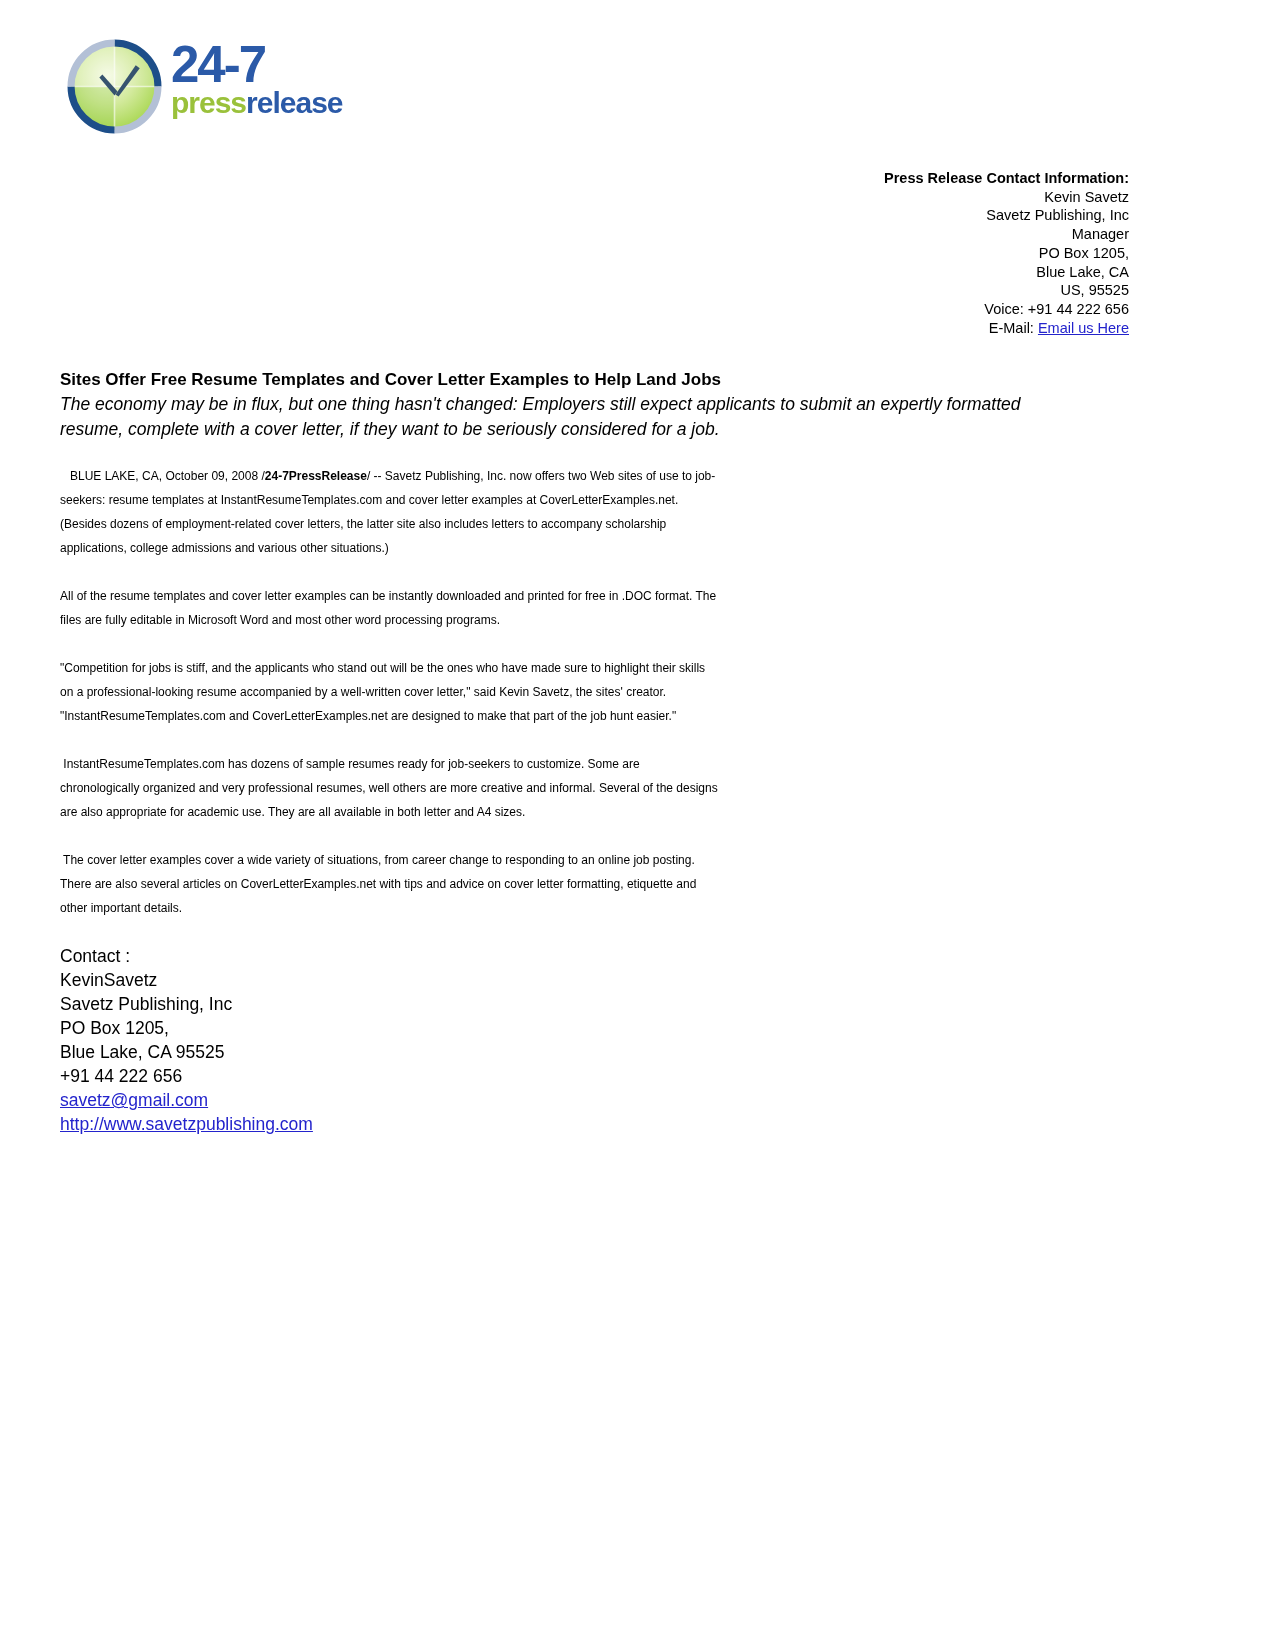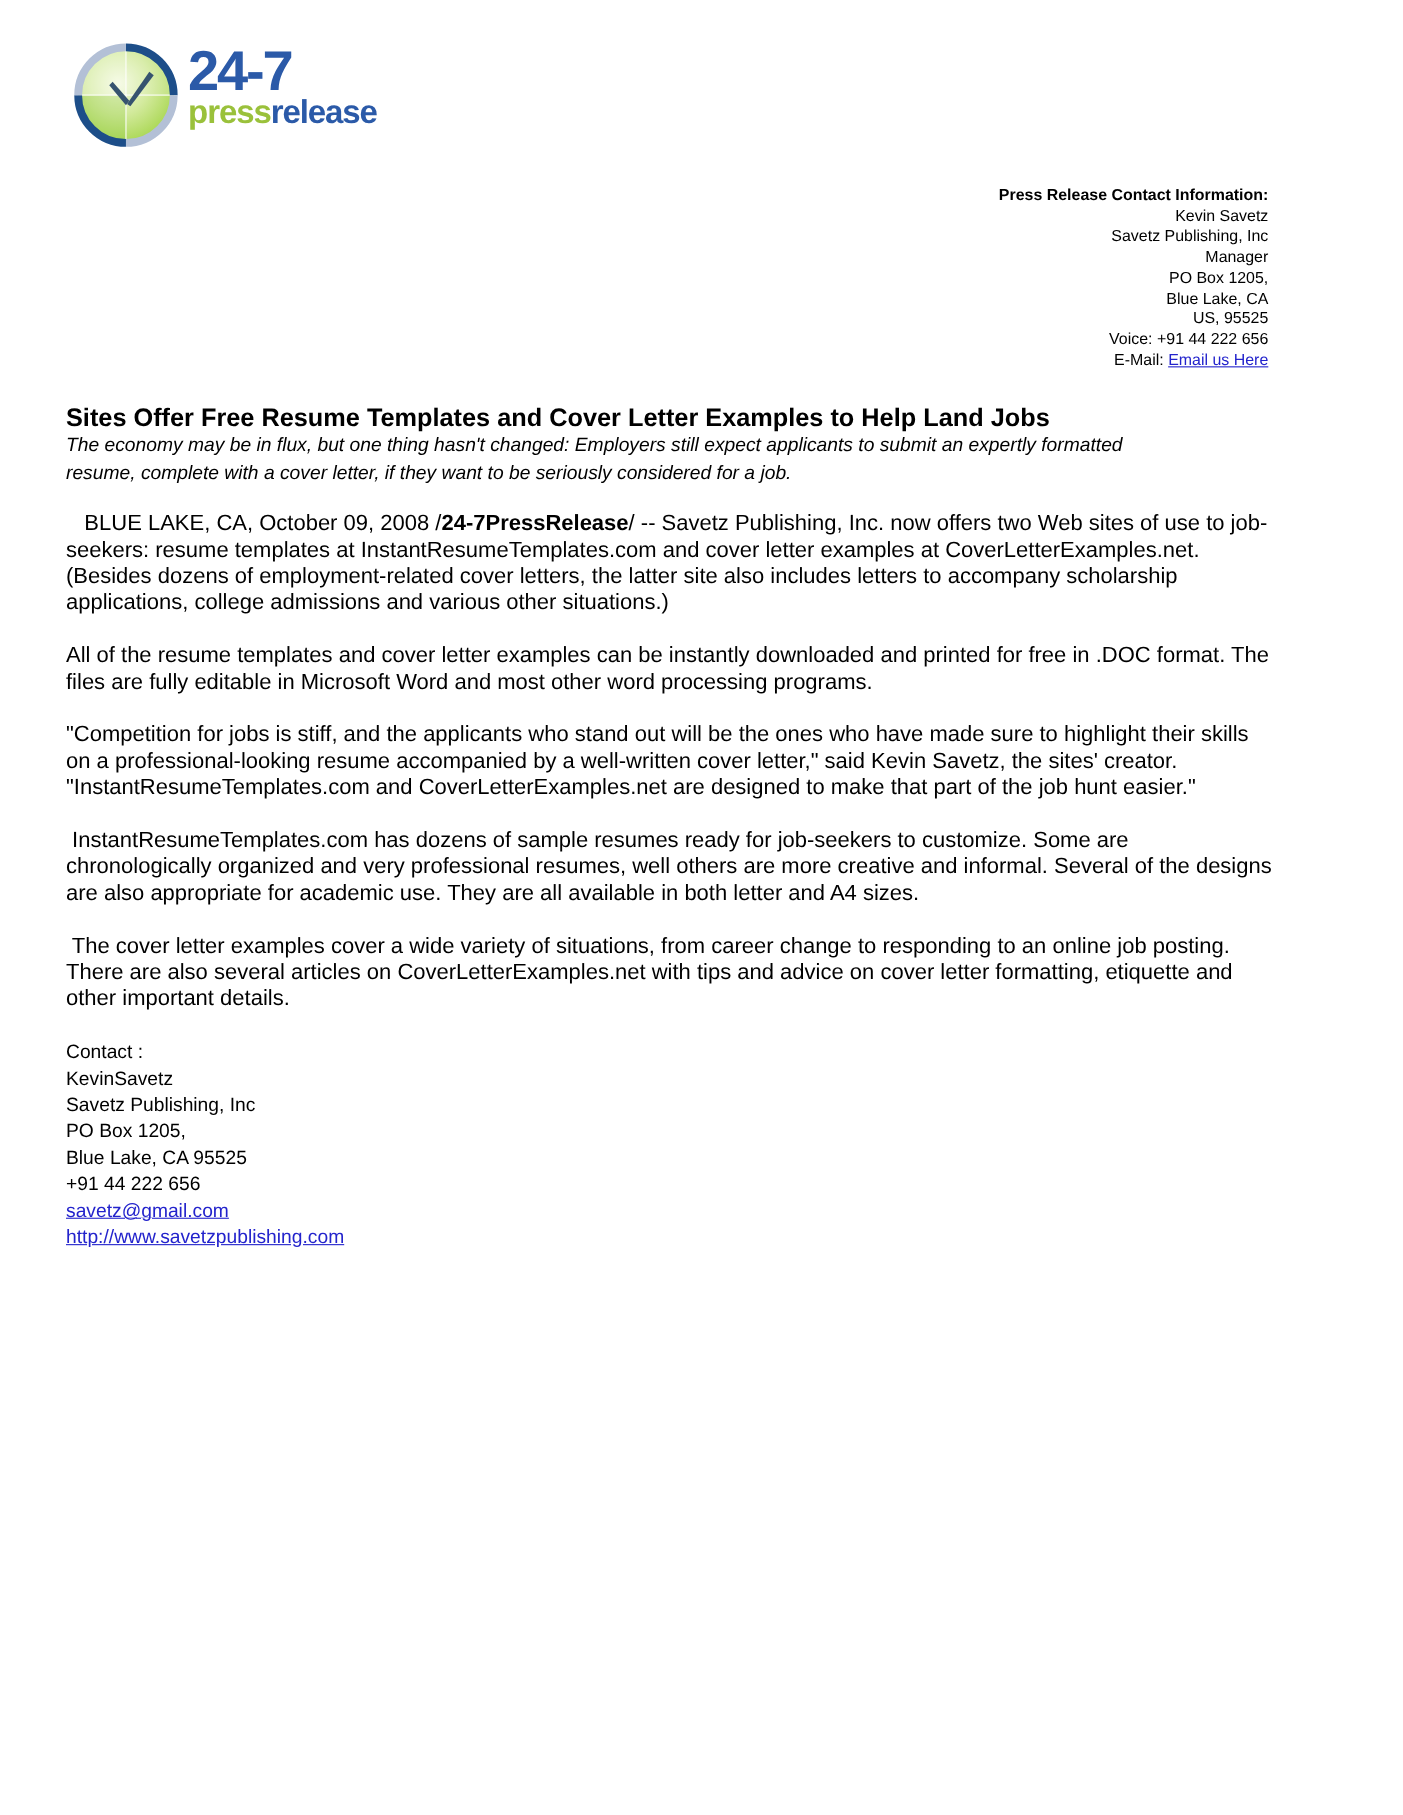--- a/index.html
+++ b/index.html
@@ -10,29 +10,29 @@
   }
   
   .logo { display:flex; align-items:flex-start; gap:8px; margin-left:6px; }
   .logo-mark { width:97px; height:97px; flex:0 0 auto; }
   .logo-text { display:flex; flex-direction:column; margin-top:4px; }
   .logo-title { font-size:51px; font-weight:bold; color:#2b5aa8; line-height:0.92; letter-spacing:-2px; }
   .logo-sub { font-size:30px; font-weight:bold; line-height:0.95; letter-spacing:-1px; margin-top:0px; }
   .logo-sub .green { color:#9ac13b; }
   .logo-sub .blue { color:#2b5aa8; }
   
-  .contact-top { text-align:right; margin-right:62px; margin-top:34px; font-size:14.5px; line-height:18.7px; }
+  .contact-top { text-align:right; margin-right:86px; margin-top:34px; font-size:14.5px; line-height:18.7px; }
   .contact-title { font-weight:bold; }
   .pre { white-space:pre; }
   a.lnk { color:#2323cc; text-decoration:underline; cursor:pointer; }
   
-  .headline { font-size:23px; font-weight:bold; line-height:25px; margin:30px 0 0 0; }
+  .headline { font-size:17px; font-weight:bold; line-height:25px; margin:30px 0 0 0; }
   .subheadline { font-size:17.5px; font-style:italic; line-height:25px; white-space:pre; margin:0 0 22px 0; }
   
-  .body-p { font-size:20px; line-height:24px; margin:0 0 24px 0; white-space:pre; }
+  .body-p { font-size:12px; line-height:24px; margin:0 0 24px 0; white-space:pre; }
   .body-p b { font-weight:bold; }
   
   .footer-contact { font-size:17.5px; line-height:24px; }
   .footer-contact .lines { white-space:pre; }
   .footer-contact a { display:block; width:-moz-fit-content; width:fit-content; }
 </style>
 </head>
 <body>
 
 <div class="page">

